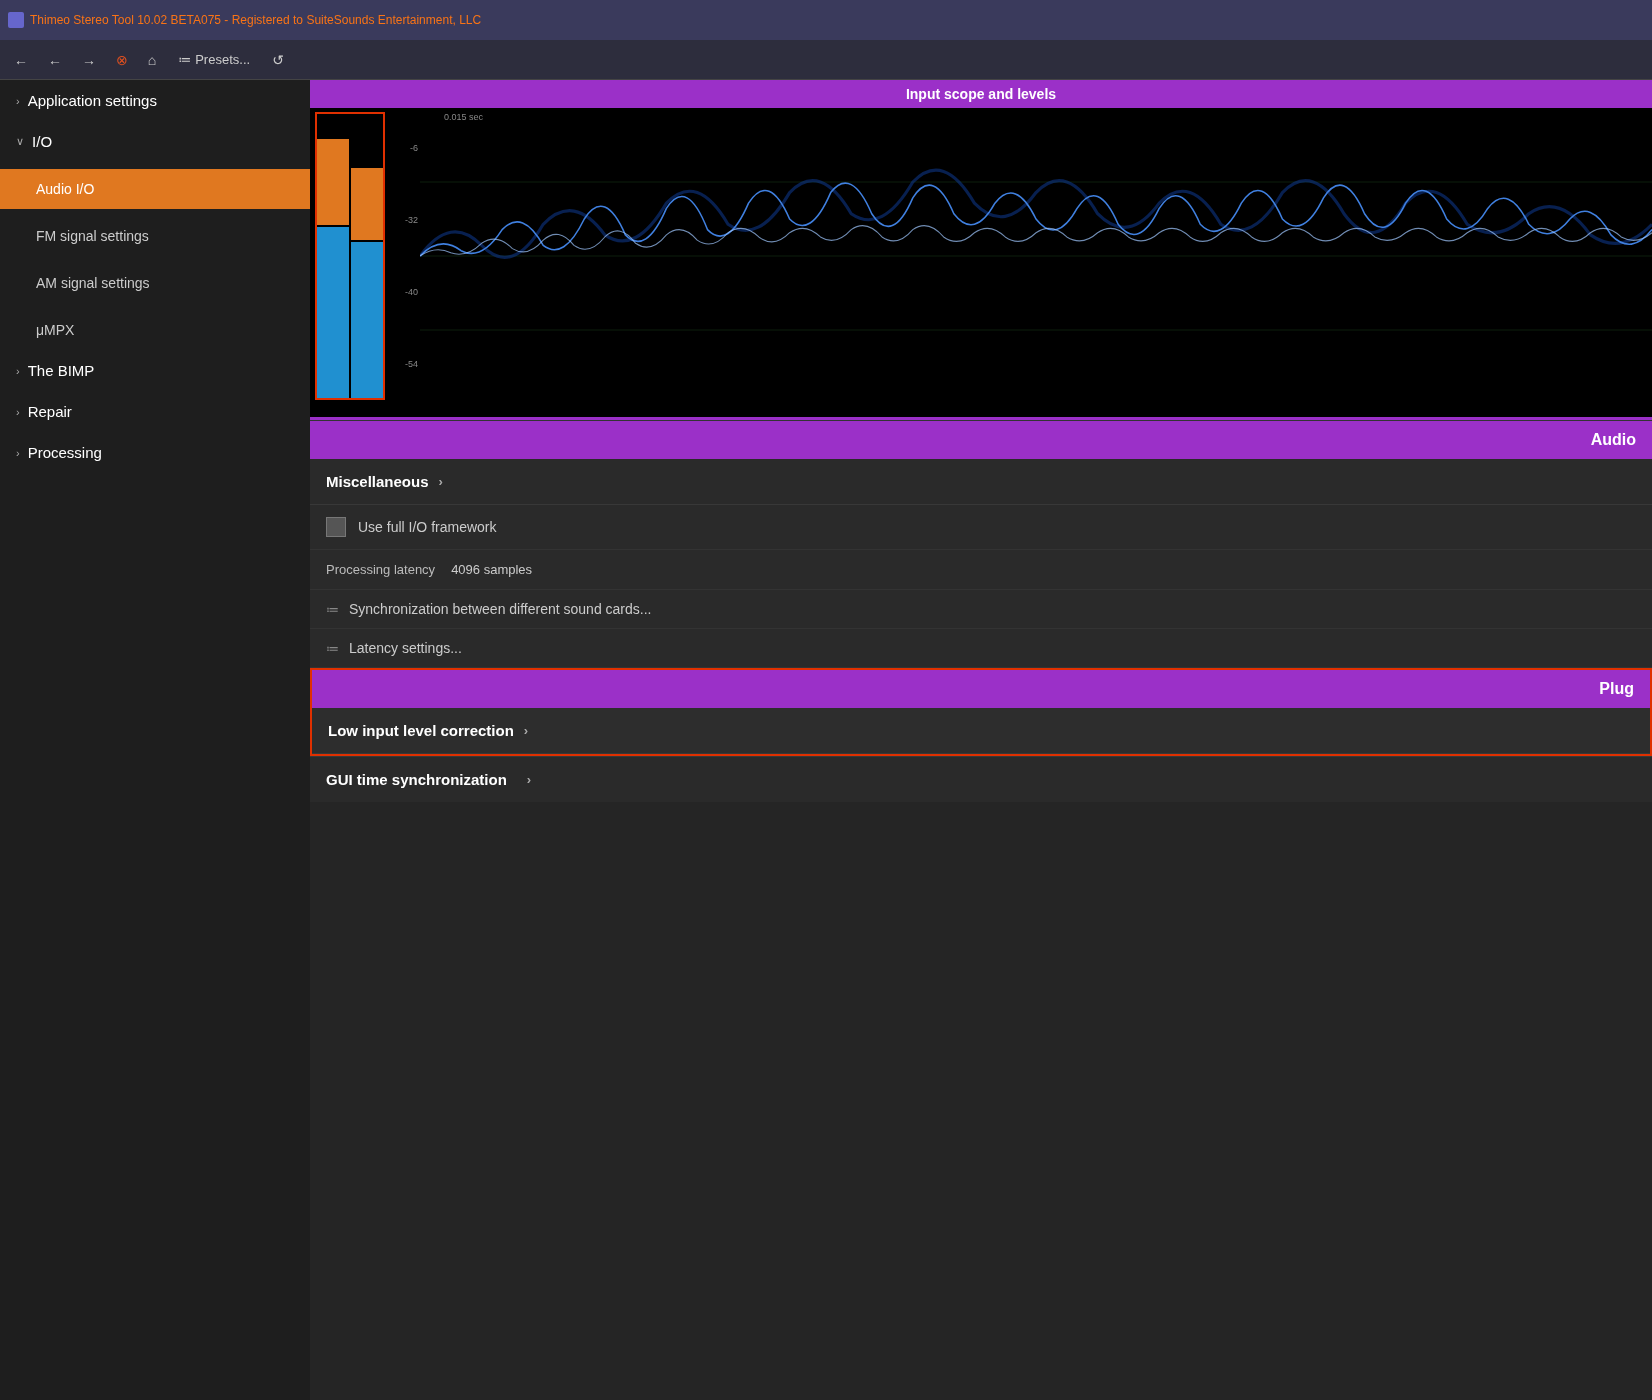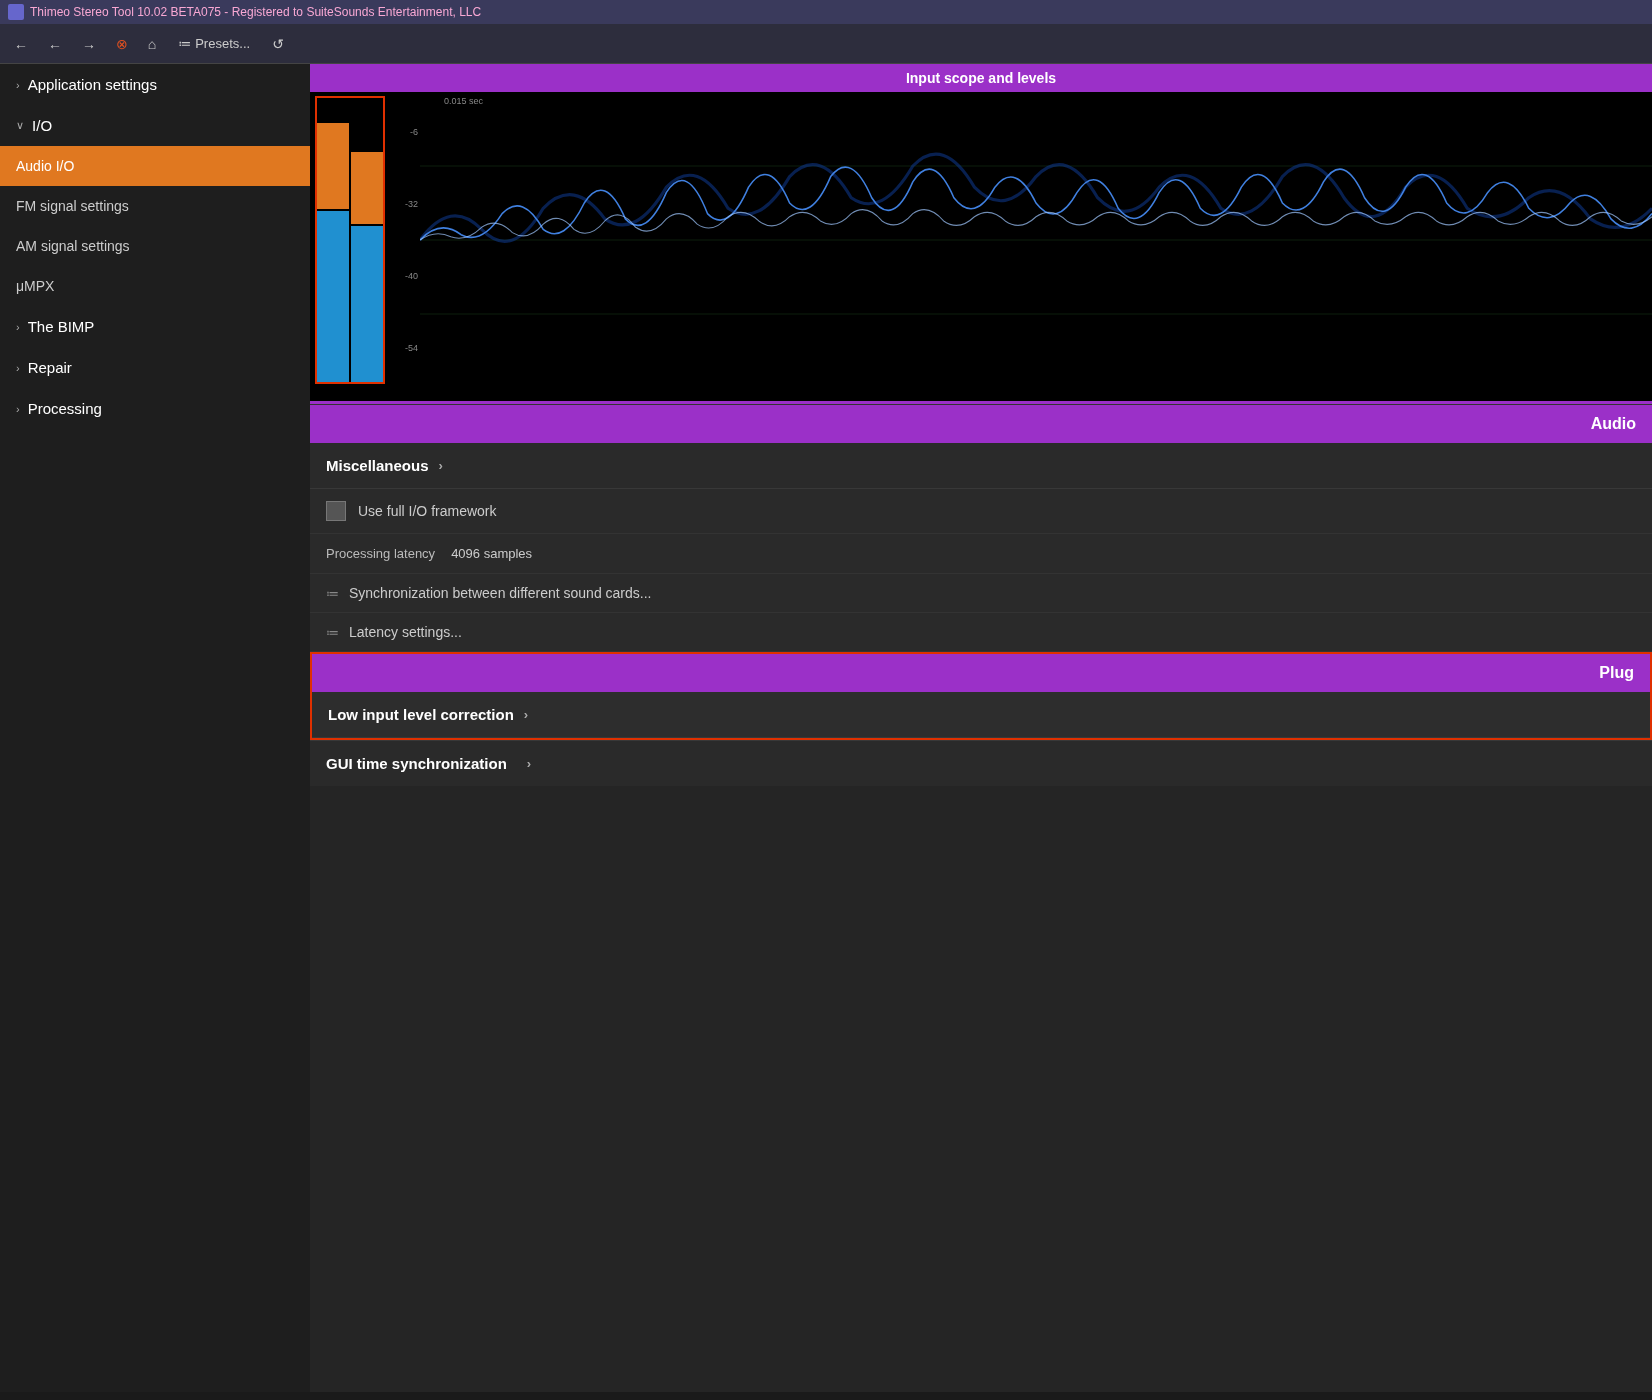--- a/index.html
+++ b/index.html
@@ -8,27 +8,27 @@
       height: 1400px;
       background: #1a1a1a;
       font-family: 'Segoe UI', Arial, sans-serif;
       overflow: hidden;
       color: #fff;
     }
 
     
     .title-bar {
       background: #3a3a5c;
-      height: 24px;
+      height: 40px;
       display: flex;
       align-items: center;
       padding: 0 8px;
       gap: 6px;
       font-size: 12px;
-      color: #f9a8d4;
+      color: #f97316;
     }
     .title-bar-icon {
       width: 16px;
       height: 16px;
       background: #6666cc;
       border-radius: 2px;
     }
 
     
     .toolbar {
@@ -85,22 +85,23 @@
     }
     .sidebar-item.active {
       background: #e07820;
       color: #fff;
     }
     .sidebar-item.section-header {
       color: #fff;
       font-weight: 500;
     }
     .sidebar-item.sub-item {
-      padding-left: 16px;
-      font-size: 14px;
+      padding-left: 36px;
+      font-size: 14px;
+      margin-top: 7px;
     }
     .sidebar-chevron {
       font-size: 11px;
       color: #aaa;
     }
 
     
     .content {
       flex: 1;
       background: #252525;

